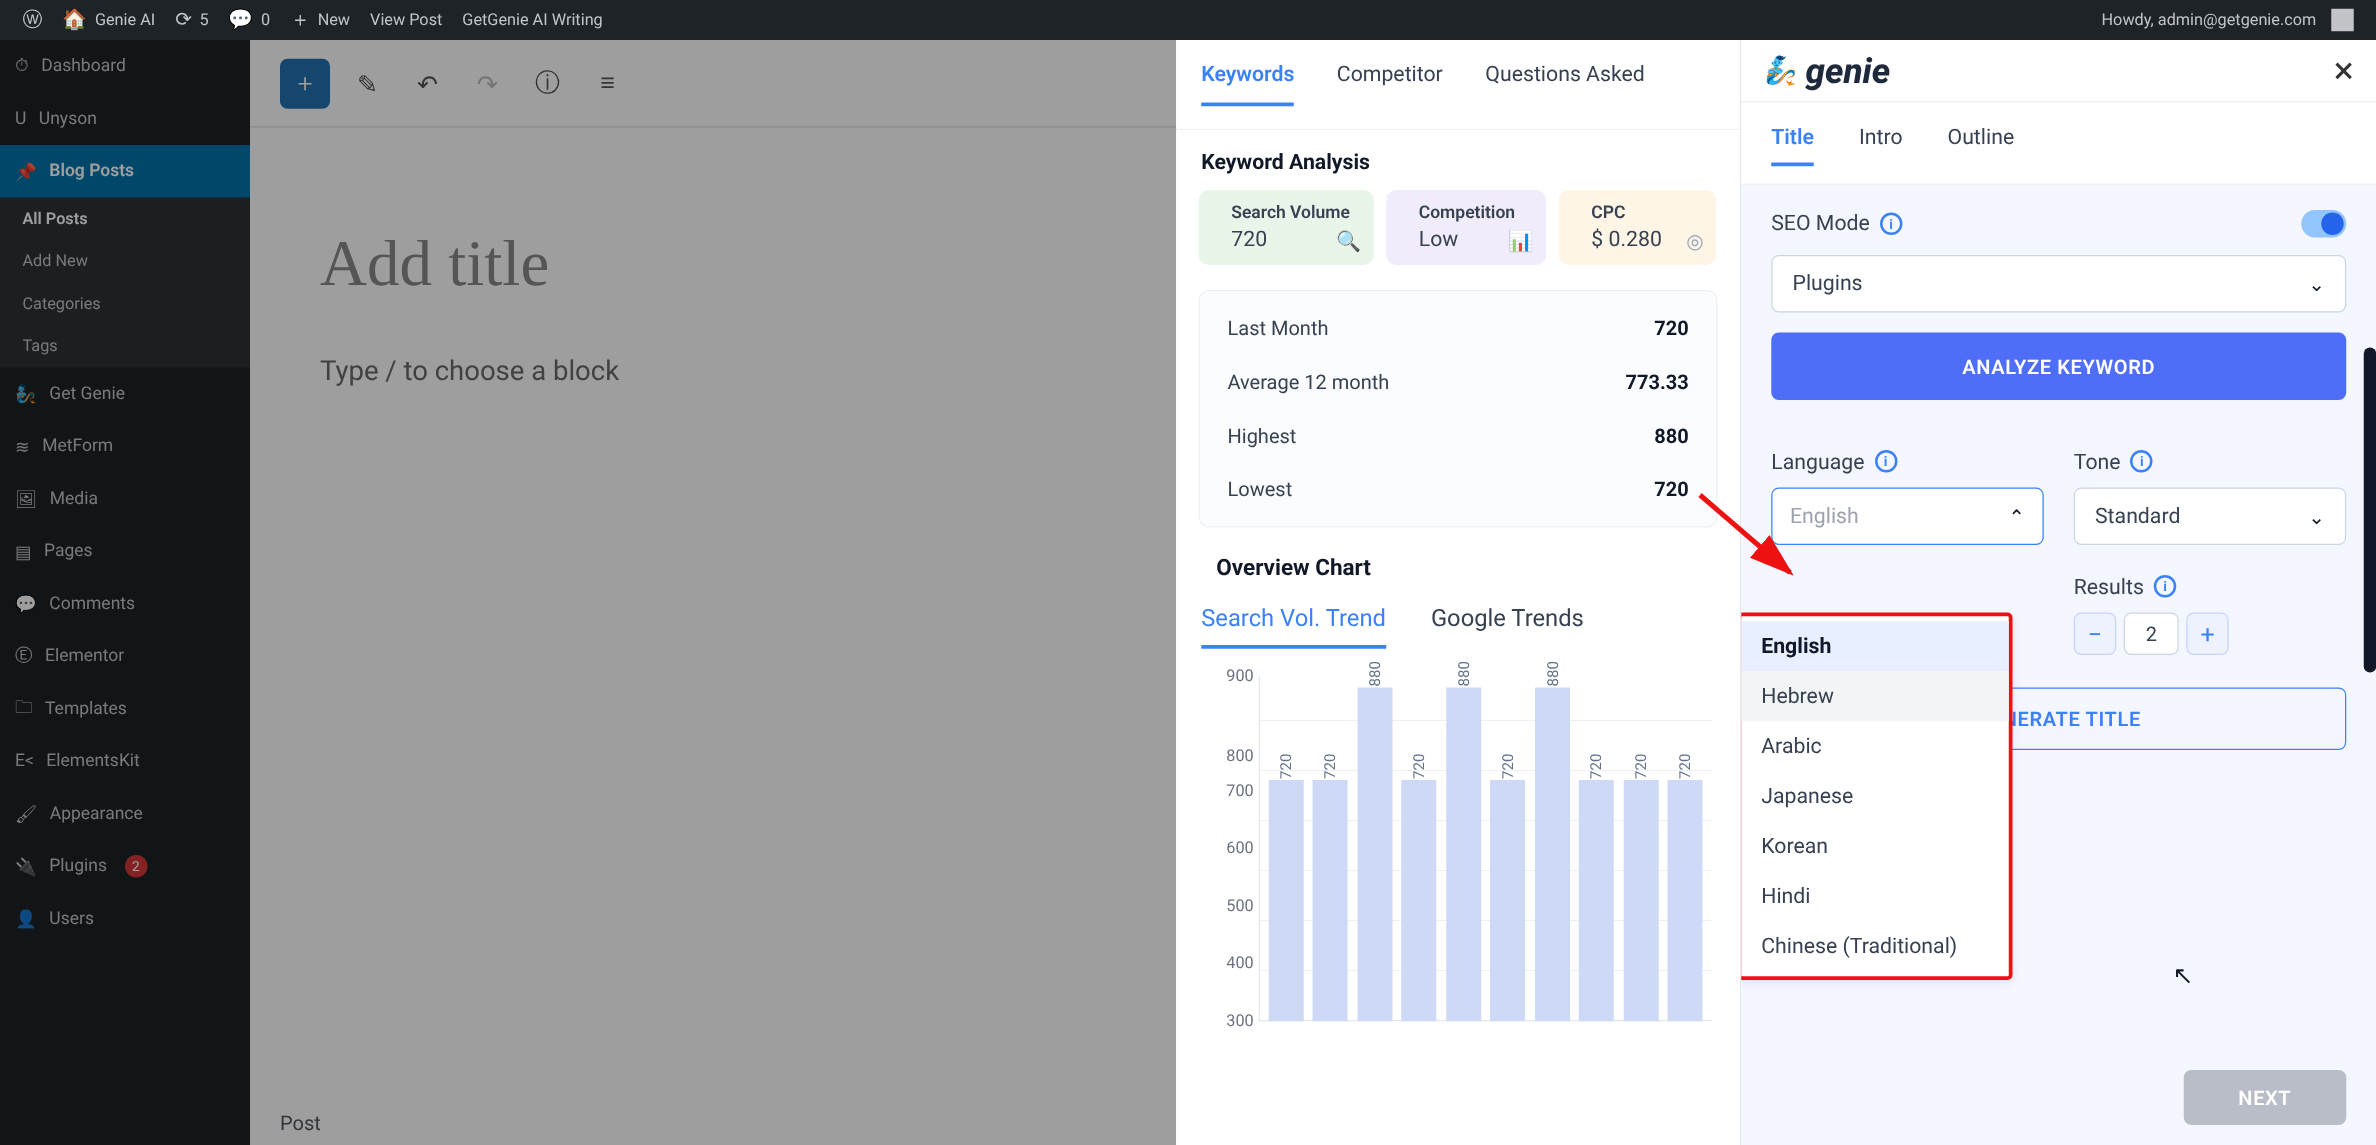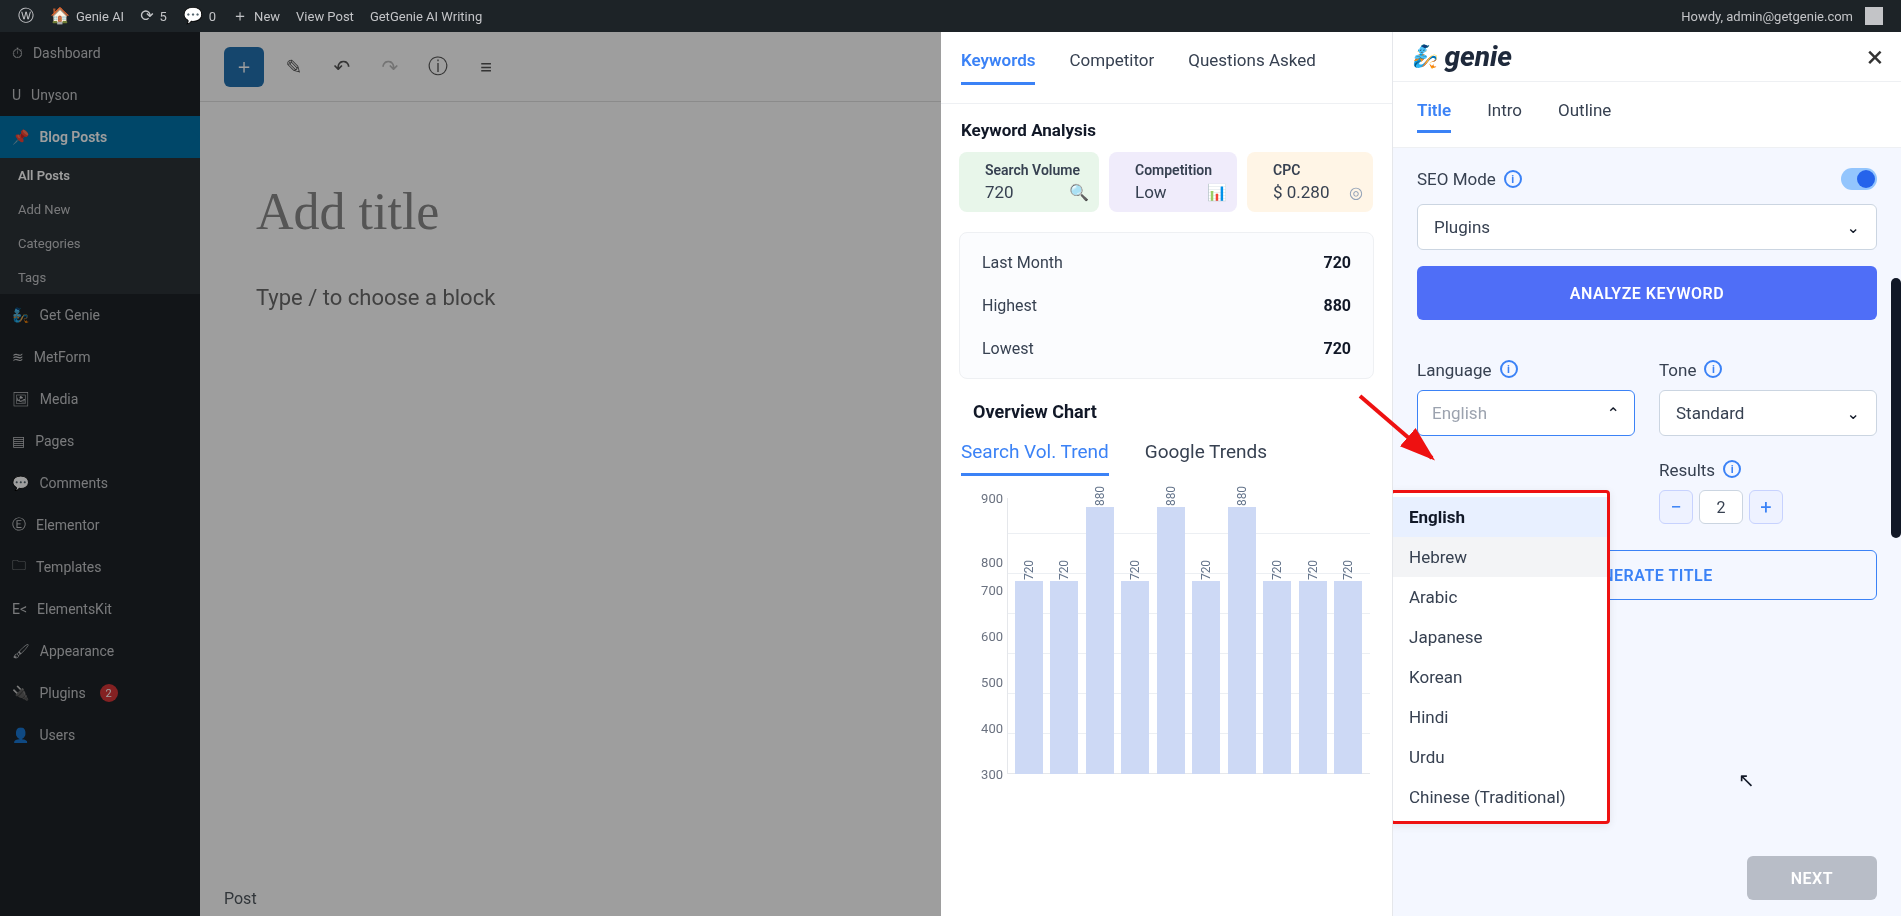--- a/index.html
+++ b/index.html
@@ -280,20 +280,24 @@
         <div class="val">$ 0.280</div>
         <div class="corner">◎</div>
       </div>
     </div>
     <div class="databox" id="databox">
         <div class="datarow">
           <span>Last Month</span>
           <span class="rv">720</span>
         </div>
         <div class="datarow">
+          <span>Average 12 month</span>
+          <span class="rv">773.33</span>
+        </div>
+        <div class="datarow">
           <span>Highest</span>
           <span class="rv">880</span>
         </div>
         <div class="datarow">
           <span>Lowest</span>
           <span class="rv">720</span>
         </div>
       </div>
     <div class="overview-h">Overview Chart</div>
     <div class="chart-tabs">
@@ -413,21 +417,20 @@
 
       <div class="next-btn">NEXT</div>
 
       <div class="dropdown" id="langdd" style="left:-3px;top:342px;width:220px">
           <div class="dd-item sel">English</div>
           <div class="dd-item hover">Hebrew</div>
           <div class="dd-item">Arabic</div>
           <div class="dd-item">Japanese</div>
           <div class="dd-item">Korean</div>
           <div class="dd-item">Hindi</div>
-          <div class="dd-item">Urdu</div>
           <div class="dd-item">Chinese (Traditional)</div>
         </div>
     </div>
   </div>
 </div>
 
 <svg class="arrow" style="left:1354px;top:390px" width="100" height="90">
   <defs>
       <marker id="ah" markerWidth="10" markerHeight="10" refX="8" refY="3" orient="auto">
         <path d="M0,0 L0,6 L9,3 z" fill="#e11"></path>

